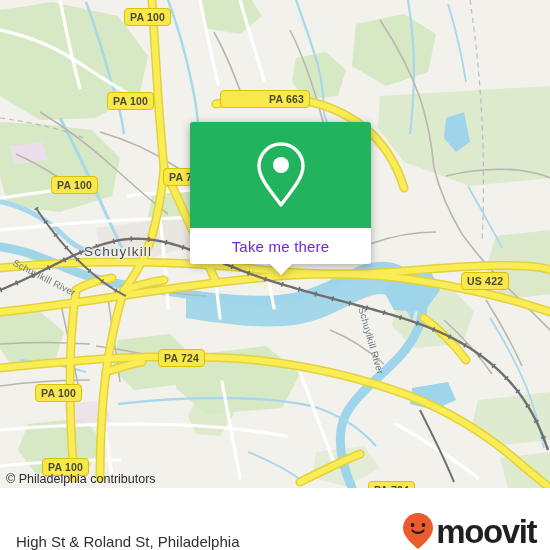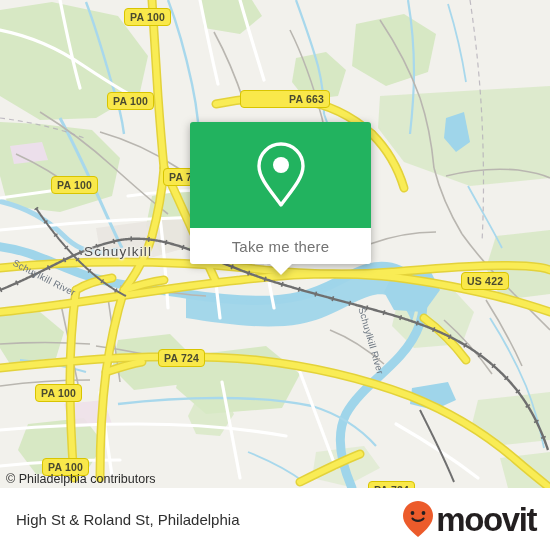--- a/index.html
+++ b/index.html
@@ -107,21 +107,21 @@
     background: #ffffff;
     height: 36px;
     border-radius: 0 0 3px 3px;
     display: flex;
     align-items: center;
     justify-content: center;
   }
   #popup-label {
     font-family: "Liberation Sans", sans-serif;
     font-size: 15px;
-    color: #737373;
+    color: #6d28d9;
     letter-spacing: 0.2px;
   }
   #popup-tail {
     position: absolute;
     left: 50%;
     margin-left: -11px;
     top: 142px;
     width: 0; height: 0;
     border-left: 11px solid transparent;
     border-right: 11px solid transparent;
@@ -130,21 +130,21 @@
 
   
   #footer {
     position: absolute;
     left: 0;
     top: 488px;
     width: 550px;
     height: 62px;
     background: #ffffff;
     display: flex;
-    align-items: center;
+    align-items: flex-end;
     justify-content: space-between;
     padding: 0 14px 0 16px;
     box-sizing: border-box;
   }
   #footer-title {
     font-family: "Liberation Sans", sans-serif;
     font-size: 15px;
     color: #2f2f2f;
     white-space: nowrap;
   }
@@ -344,21 +344,21 @@
       <path d="M0 118 C30 122 58 128 84 138"></path>
     </g>
   </svg>
 
   <div class="place-label" style="left:84px; top:244px;">Schuylkill</div>
 
   <div class="river-label r1" style="left:16px; top:257px;">Schuylkill River</div>
   <div class="river-label r2" style="left:367px; top:306px;">Schuylkill River</div>
 
   <div class="shield" style="left:124px; top:8px;">PA 100</div>
-  <div class="shield" style="left:240px; top:90px;padding-left:48px;">PA 663</div>
+  <div class="shield" style="left:220px; top:90px;padding-left:48px;">PA 663</div>
   <div class="shield" style="left:107px; top:92px;">PA 100</div>
   <div class="shield" style="left:51px; top:176px;">PA 100</div>
   <div class="shield" style="left:163px; top:168px;">PA 7</div>
   <div class="shield" style="left:461px; top:272px;">US 422</div>
   <div class="shield" style="left:158px; top:349px;">PA 724</div>
   <div class="shield" style="left:35px; top:384px;">PA 100</div>
   <div class="shield" style="left:42px; top:458px;">PA 100</div>
   <div class="shield" style="left:368px; top:481px;">PA 724</div>
 
   <div id="attribution">© Philadelphia contributors</div>

